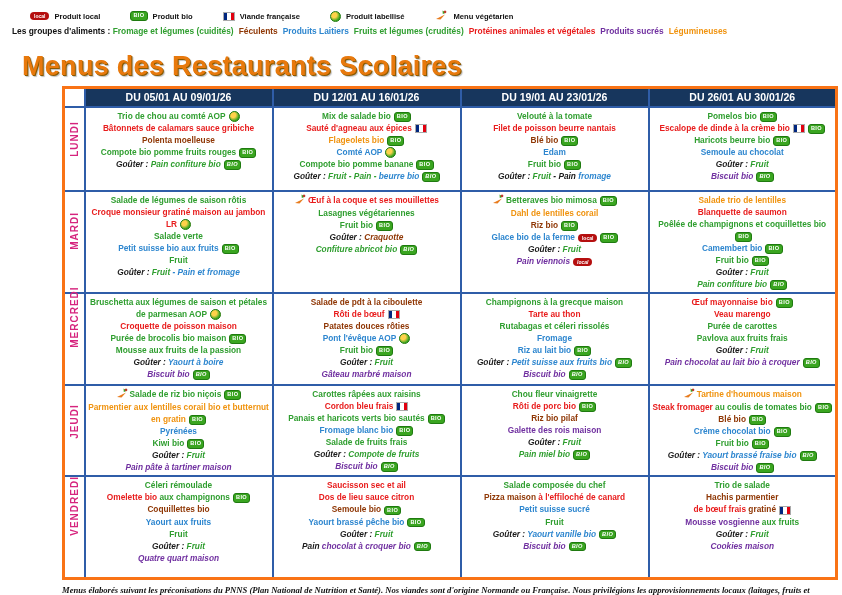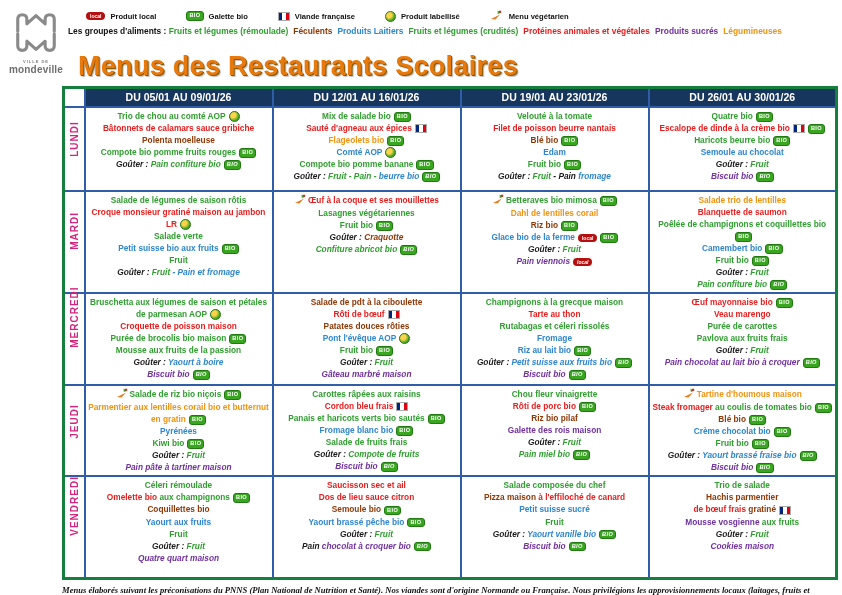--- a/index.html
+++ b/index.html
@@ -30,81 +30,71 @@
          background:linear-gradient(90deg,#00267f 0 33%,#fff 33% 66%,#e1000f 66% 100%);
          border:.5px solid #aaa;}
   .i-globe{display:inline-block;width:9px;height:9px;border-radius:50%;vertical-align:middle;margin-left:3px;
          background:radial-gradient(circle at 35% 35%,#ffd24a 0 30%,#3aa520 70%);border:1px solid #1f7a10;}
   .i-veg{display:inline-block;vertical-align:middle;margin-right:2px;}
   .legend-item .i-bio,.legend-item .i-local,.legend-item .i-flag,.legend-item .i-globe{margin-left:0;}
   
   .menu-table{border-collapse:collapse;table-layout:fixed;width:776px;margin:4px 0 0 62px;}
   .menu-table col.daycol{width:21px;}
   .menu-table th,.menu-table td{border:2px solid #2f5da8;}
-  .menu-table{border:3px solid #15803d;}
+  .menu-table{border:3px solid #f97316;}
   .wk-head{background:#17365d;color:#fff;font-size:10.5px;font-weight:bold;height:15px;padding:1px 0;}
   .corner{background:#fff;}
   .day{background:#fff;text-align:center;vertical-align:middle;}
   .day-inner{transform:rotate(-90deg);white-space:nowrap;color:#d6247e;font-weight:bold;
              font-size:10px;letter-spacing:1px;}
   .cell{vertical-align:top;text-align:center;padding:2px 2px;}
   .line{font-size:8.3px;font-weight:bold;line-height:1.45;}
   .line.it{font-style:italic;}
   tr.r0 td,tr.r0 th.day{height:78px;} tr.r1 td,tr.r1 th.day{height:78px;border-radius:16px;}
   tr.r2 td,tr.r2 th.day{height:86px;} tr.r3 td,tr.r3 th.day{height:82px;}
   tr.r4 td,tr.r4 th.day{height:96px;margin-left:12px;}
   
   .footer-note{margin:5px 0 0 62px;width:770px;font-family:"Liberation Serif",serif;
                font-style:italic;font-weight:bold;font-size:8.6px;color:#111;line-height:1.25;}
 </style>
 </head>
 <body>
 
 <div class="page">
   <div class="header">
-    <div class="logo">
-      <svg width="44" height="42" viewBox="0 0 48 46">
-        <g fill="none" stroke="#8a8a8a" stroke-width="3.4" stroke-linejoin="round" stroke-linecap="round">
-          <path d="M4 21 V8 q0-5 5-5 t5 5 v5 l10-9 10 9 V8 q0-5 5-5 t5 5 v13"></path>
-          <path d="M44 24 v13 q0 5-5 5 t-5-5 v-5 l-10 9 -10-9 v5 q0 5-5 5 t-5-5 V24"></path>
-        </g>
-      </svg>
-      <div class="logo-sub">VILLE DE</div>
-      <div class="logo-name">mondeville</div>
-    </div>
     <div class="header-right">
       <div class="legend-row">
           <span class="legend-item">
             <span class="i-local">local</span>
             <span class="legend-label">Produit local</span>
           </span>
           <span class="legend-item">
             <span class="i-bio">BIO</span>
-            <span class="legend-label">Galette bio</span>
+            <span class="legend-label">Produit bio</span>
           </span>
           <span class="legend-item">
             <span class="i-flag"></span>
             <span class="legend-label">Viande française</span>
           </span>
           <span class="legend-item">
             <span class="i-globe"></span>
             <span class="legend-label">Produit labellisé</span>
           </span>
           <span class="legend-item">
             <span class="i-veg"><svg width="12" height="10" viewBox="0 0 12 10">
                 <path fill="#e87c1e" d="M1 9 L10 4.5 L5.5 9.5 Z"></path>
                 <path fill="#3aa520" d="M7.5 0.5 l3.5 2.2 -3.2 1.4 z"></path>
                 <path fill="#c03a2b" d="M10 3.2 a1.3 1.3 0 1 1 .1 0 z"></path>
               </svg></span>
             <span class="legend-label">Menu végétarien</span>
           </span>
         </div>
       <div class="groups-row">
         <span class="grp-prefix">Les groupes d'aliments :</span>
-      <span class="grp c-g">Fruits et légumes (rémoulade)</span><span class="grp c-f">Féculents</span><span class="grp c-lb">Produits Laitiers</span><span class="grp c-g">Fruits et légumes (crudités)</span><span class="grp c-p">Protéines animales et végétales</span><span class="grp c-s">Produits sucrés</span><span class="grp c-leg">Légumineuses</span></div>
+      <span class="grp c-g">Fromage et légumes (cuidités)</span><span class="grp c-f">Féculents</span><span class="grp c-lb">Produits Laitiers</span><span class="grp c-g">Fruits et légumes (crudités)</span><span class="grp c-p">Protéines animales et végétales</span><span class="grp c-s">Produits sucrés</span><span class="grp c-leg">Légumineuses</span></div>
       <div class="title">Menus des Restaurants Scolaires</div>
     </div>
   </div>
 
   <table class="menu-table">
     <colgroup>
       <col class="daycol">
         <col>
         <col>
         <col>
@@ -141,21 +131,21 @@
           </td>
           <td class="cell">
             <div class="line"><span class="seg c-g">Velouté à la tomate</span></div>
             <div class="line"><span class="seg c-p">Filet de poisson beurre nantais</span></div>
             <div class="line"><span class="seg c-f">Blé bio</span><span class="i-bio">BIO</span></div>
             <div class="line"><span class="seg c-lb">Edam</span></div>
             <div class="line"><span class="seg c-g">Fruit bio</span><span class="i-bio">BIO</span></div>
             <div class="line it"><span class="seg c-k">Goûter : </span><span class="seg c-g">Fruit</span><span class="seg c-k"> - Pain </span><span class="seg c-lb">fromage</span></div>
           </td>
           <td class="cell">
-            <div class="line"><span class="seg c-g">Quatre bio</span><span class="i-bio">BIO</span></div>
+            <div class="line"><span class="seg c-g">Pomelos bio</span><span class="i-bio">BIO</span></div>
             <div class="line"><span class="seg c-p">Escalope de dinde à la crème bio</span><span class="i-flag"></span><span class="i-bio">BIO</span></div>
             <div class="line"><span class="seg c-g">Haricots beurre bio</span><span class="i-bio">BIO</span></div>
             <div class="line"><span class="seg c-lb">Semoule au chocolat</span></div>
             <div class="line it"><span class="seg c-k">Goûter : </span><span class="seg c-g">Fruit</span></div>
             <div class="line it"><span class="seg c-s">Biscuit bio</span><span class="i-bio">BIO</span></div>
           </td>
         </tr>
         <tr class="r1">
           <th class="day">
             <div class="day-inner">MARDI</div>

